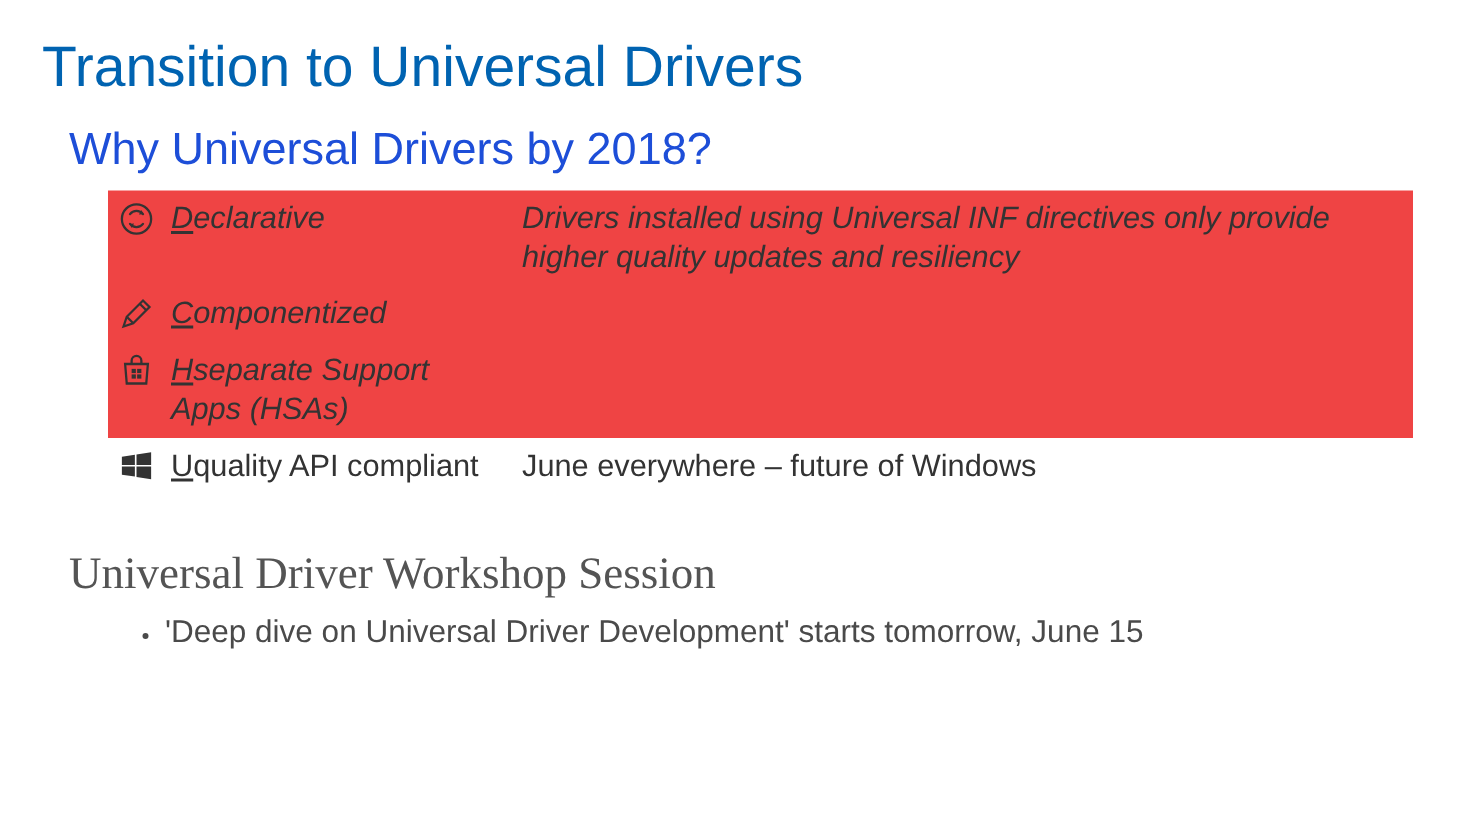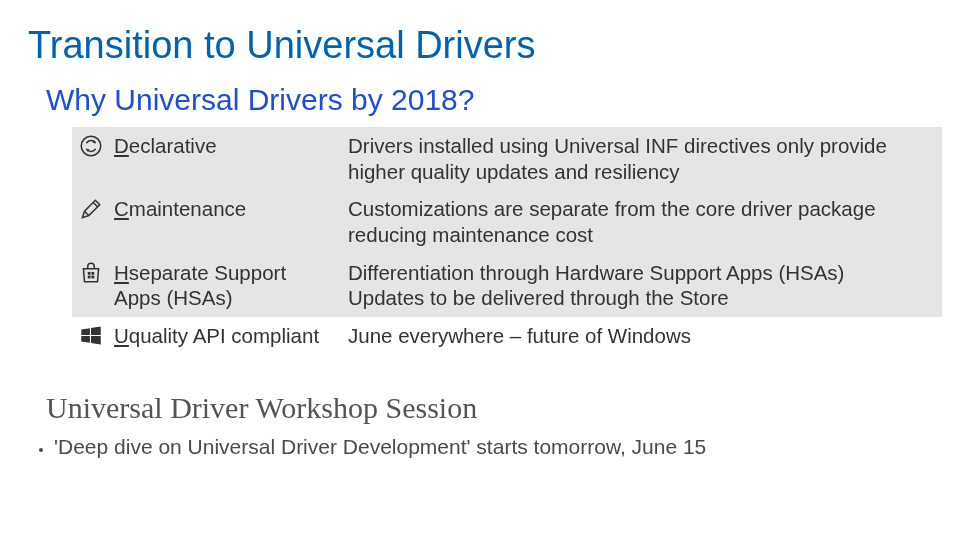--- a/index.html
+++ b/index.html
@@ -26,21 +26,21 @@
     font-weight: 300;
     color: #1d4ed8;
     margin: 16px 0 10px 18px;
   }
   .table {
     margin-left: 44px;
     width: 870px;
     border-collapse: collapse;
   }
   .row { display: flex; align-items: flex-start; }
-  .row.highlight { background: #e5e5e5; }
+  .row.highlight { background: #ef4444; font-style: italic; }
   .icon-cell {
     width: 42px;
     min-width: 42px;
     padding: 6px 4px 6px 0;
     display: flex;
     justify-content: center;
     align-items: flex-start;
   }
   .icon-cell svg { width: 26px; height: 26px; }
   .term-cell {
@@ -62,21 +62,21 @@
     line-height: 1.25;
   }
   .section2-heading {
     font-size: 30px;
     font-weight: 300;
     color: #545454;
     margin: 36px 0 8px 18px;
     font-family: Liberation Serif, serif;
   }
   .bullets {
-    margin-left: 26px;
+    margin-left: 82px;
     list-style: disc;
     color: #4a4a4a;
   }
   .bullets li {
     font-size: 21px;
     font-weight: 400;
     color: #4a4a4a;
     padding: 2px 0;
   }
   .bullets li::marker { font-size: 14px; }
@@ -107,37 +107,35 @@
     </div>
 
     <div class="row highlight">
       <div class="icon-cell">
         <svg viewBox="0 0 24 24" fill="none" stroke="#333" stroke-width="1.4">
           <path d="M4 20 L6 14 L16 4 L20 8 L10 18 L4 20 Z"></path>
           <path d="M6 14 L10 18"></path>
           <path d="M14 6 L18 10"></path>
         </svg>
       </div>
-      <div class="term-cell"><span class="u">C</span><span>maintenance</span></div>
-      <div class="desc-cell">Customizations are separate from the core driver package reducing maintenance cost</div>
+      <div class="term-cell"><span class="u">C</span><span>omponentized</span></div>
     </div>
 
     <div class="row highlight">
       <div class="icon-cell">
         <svg viewBox="0 0 24 24" fill="none" stroke="#333" stroke-width="1.4">
           <path d="M5 8 H19 L18 20 H6 Z"></path>
           <path d="M9 8 V6 a3 3 0 0 1 6 0 V8"></path>
           <rect x="9" y="11" width="2.6" height="2.6" fill="#333" stroke="none"></rect>
           <rect x="12.4" y="11" width="2.6" height="2.6" fill="#333" stroke="none"></rect>
           <rect x="9" y="14.4" width="2.6" height="2.6" fill="#333" stroke="none"></rect>
           <rect x="12.4" y="14.4" width="2.6" height="2.6" fill="#333" stroke="none"></rect>
         </svg>
       </div>
       <div class="term-cell"><span class="u">H</span><span>separate Support Apps (HSAs)</span></div>
-      <div class="desc-cell">Differentiation through Hardware Support Apps (HSAs) Updates to be delivered through the Store</div>
     </div>
 
     <div class="row">
       <div class="icon-cell">
         <svg viewBox="0 0 24 24">
           <path d="M3 6 L11 4.8 L11 11 L3 11 Z" fill="#333"></path>
           <path d="M12 4.6 L21 3.2 L21 11 L12 11 Z" fill="#333"></path>
           <path d="M3 12 L11 12 L11 18.2 L3 17 Z" fill="#333"></path>
           <path d="M12 12 L21 12 L21 19.8 L12 18.4 Z" fill="#333"></path>
         </svg>

